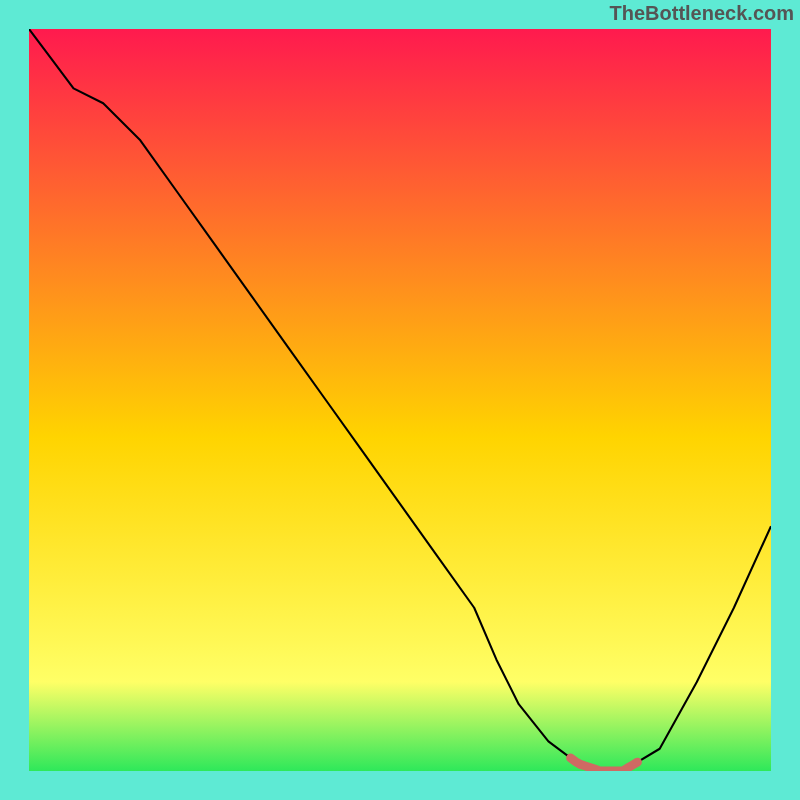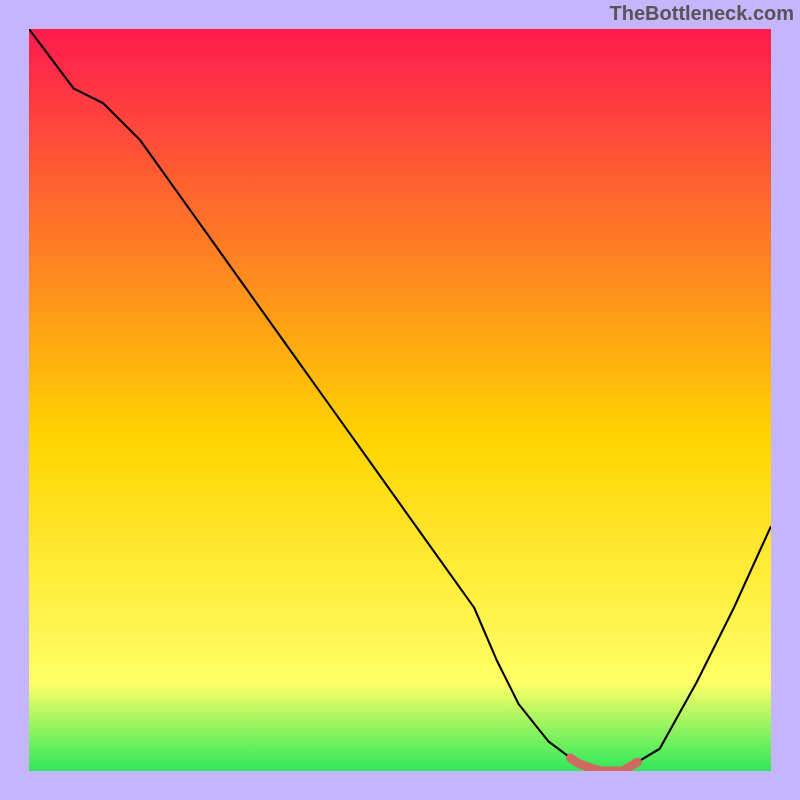--- a/index.html
+++ b/index.html
@@ -8,21 +8,21 @@
     width: 800px;
     height: 800px;
     background: #000;
     overflow: hidden;
     font-family: Arial, Helvetica, sans-serif;
   }
   .frame {
     position: relative;
     width: 800px;
     height: 800px;
-    background: #c4b5fd;
+    background: #5eead4;
   }
   .watermark {
     position: absolute;
     top: 2px;
     right: 6px;
     color: #555;
     font-size: 20px;
     font-weight: 600;
     z-index: 10;
   }

